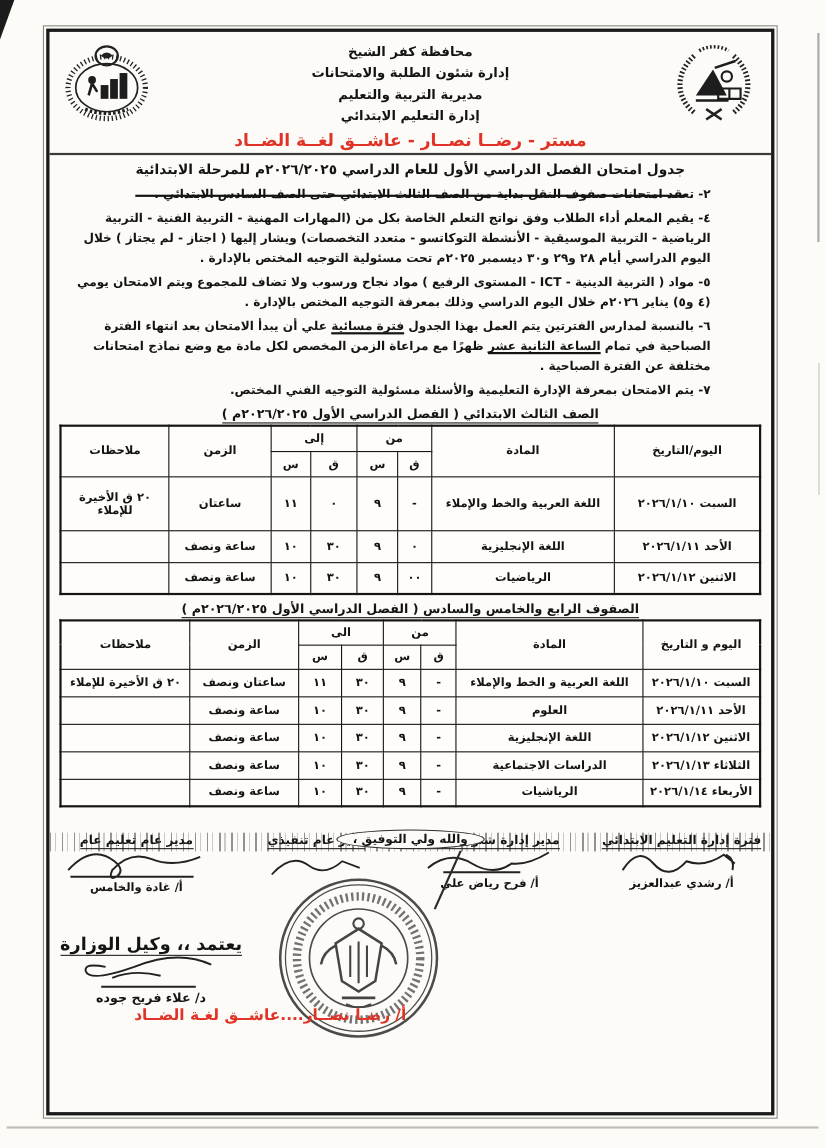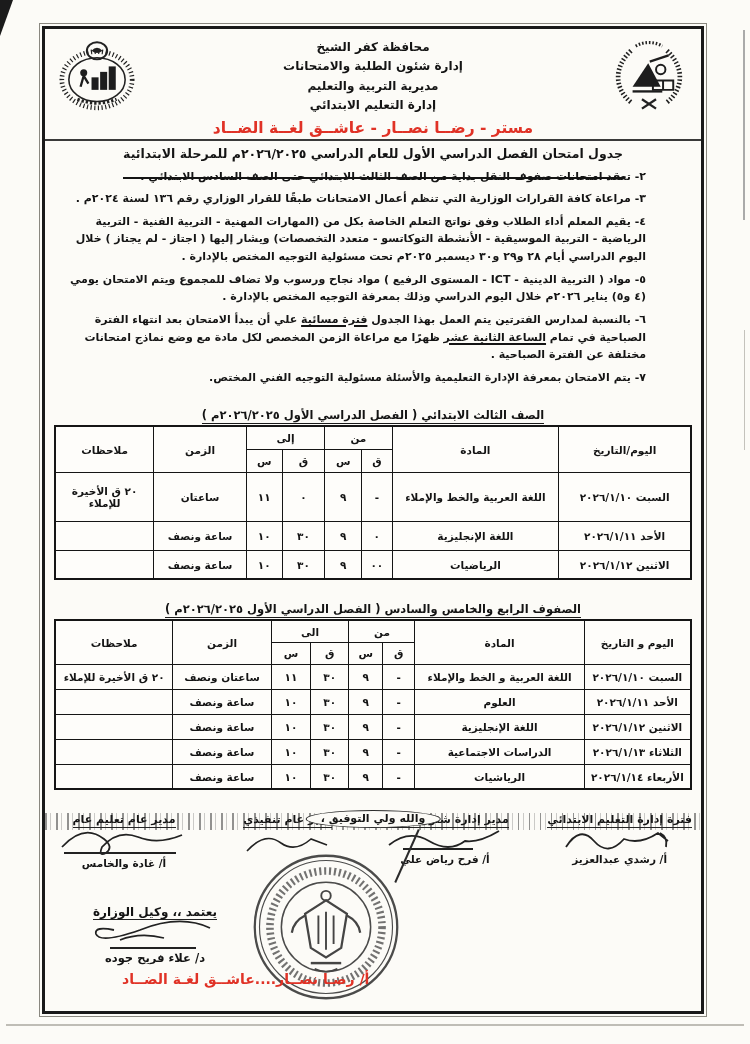--- a/index.html
+++ b/index.html
@@ -34,21 +34,21 @@
   .doc-title span{border-bottom:2.2px solid #141414;padding-bottom:16px;}
 
   
   .instructions{font-size:11px;line-height:1.62;margin:4px 2px 2px 6px;}
   .instr-item{margin-bottom:4.5px;}
   .instr-item.indent{padding-right:44px;}
   .instr-intro{margin-left:8px;}
   .instr-item u{text-decoration-thickness:1.5px;text-underline-offset:2px;}
 
   
-  .tbl-caption{text-align:center;font-size:11.5px;margin:22px 0 3px;}
+  .tbl-caption{text-align:center;font-size:11.5px;margin:5px 0 3px;}
   .tbl-caption span{border-bottom:1.8px solid #1a1a1a;padding-bottom:1px;}
   table.exam{width:100%;border-collapse:collapse;table-layout:fixed;
     font-size:10.5px;border:2.6px solid #151515;background:#fefdfa;}
   table.exam th,table.exam td{border:1.7px solid #151515;text-align:center;
     vertical-align:middle;padding:1px 2px;font-weight:bold;overflow:hidden;}
   table.t1 thead tr{height:23px;}
   table.t1 tbody tr{height:29px;}
   table.t1 tbody tr:first-child{height:49px;}
   table.t2 thead tr{height:22px;}
   table.t2 tbody tr{height:25px;}
@@ -61,21 +61,21 @@
     background:#fcfbf7;border:1.6px solid #2d2d2d;border-radius:50%;
     padding:1px 14px 2px;font-size:11px;white-space:nowrap;}
   .arrow-line{position:absolute;left:352px;top:14px;width:2px;height:58px;background:#2b2b2b;transform:rotate(24deg);}
   .sigs{display:flex;justify-content:space-between;margin-top:23px;}
   .sig-block{text-align:center;}
   .sig-block .sig-title{font-size:11px;white-space:nowrap;}
   .sig-block .sig-title span{border-bottom:1.6px solid #222;padding-bottom:1px;}
   .sig-block .sig-name{font-size:10.5px;margin-top:-4px;white-space:nowrap;}
   .squiggle{display:block;margin:1px auto -2px;}
   .approve{position:absolute;right:472px;top:92px;text-align:center;}
-  .approve .sig-title{font-size:12px;white-space:nowrap;}
+  .approve .sig-title{font-size:16px;white-space:nowrap;}
   .approve .sig-title span{border-bottom:1.6px solid #222;}
   .approve .sig-name{font-size:11.5px;margin-top:-3px;white-space:nowrap;}
   .stamp{position:absolute;left:196px;top:38px;opacity:.88;}
   .red-credit{position:absolute;left:68px;top:158px;color:#e03226;font-size:14px;letter-spacing:.5px;white-space:nowrap;}
 </style>
 </head>
 <body>
 
 <div class="paper">
   <div class="wedge-tl"></div>
@@ -120,21 +120,20 @@
         </svg>
       </div>
     </div>
 
     <div class="red-name">مستر - رضــا نصــار - عاشــق لغــة الضــاد</div>
     <div class="rule"></div>
     <div class="doc-title"><span>جدول امتحان الفصل الدراسي الأول للعام الدراسي ٢٠٢٦/٢٠٢٥م للمرحلة الابتدائية</span></div>
 
     <div class="instructions" id="instructions">
         <div class="instr-item indent"><span>٢- تعقد امتحانات صفوف النقل بداية من الصف الثالث الابتدائي حتى الصف السادس الابتدائي .</span></div>
-        <div class="instr-item indent"><span>٣- مراعاة كافة القرارات الوزارية التي تنظم أعمال الامتحانات طبقًا للقرار الوزاري رقم ١٣٦ لسنة ٢٠٢٤م .</span></div>
         <div class="instr-item indent"><span>٤- يقيم المعلم أداء الطلاب وفق نواتج التعلم الخاصة بكل من (المهارات المهنية - التربية الفنية - التربية الرياضية - التربية الموسيقية - الأنشطة التوكاتسو - متعدد التخصصات) ويشار إليها ( اجتاز - لم يجتاز ) خلال اليوم الدراسي أيام ٢٨ و٢٩ و٣٠ ديسمبر ٢٠٢٥م تحت مسئولية التوجيه المختص بالإدارة .</span></div>
         <div class="instr-item indent"><span>٥- مواد ( التربية الدينية - ICT - المستوى الرفيع ) مواد نجاح ورسوب ولا تضاف للمجموع ويتم الامتحان يومي (٤ و٥) يناير ٢٠٢٦م خلال اليوم الدراسي وذلك بمعرفة التوجيه المختص بالإدارة .</span></div>
         <div class="instr-item indent"><span>٦- بالنسبة لمدارس الفترتين يتم العمل بهذا الجدول <u>فترة مسائية</u> علي أن يبدأ الامتحان بعد انتهاء الفترة الصباحية في تمام <u>الساعة الثانية عشر</u> ظهرًا مع مراعاة الزمن المخصص لكل مادة مع وضع نماذج امتحانات مختلفة عن الفترة الصباحية .</span></div>
         <div class="instr-item indent"><span>٧- يتم الامتحان بمعرفة الإدارة التعليمية والأسئلة مسئولية التوجيه الفني المختص.</span></div>
       </div>
 
     <div class="tbl-caption"><span>الصف الثالث الابتدائي ( الفصل الدراسي الأول ٢٠٢٦/٢٠٢٥م )</span></div>
     <div id="table1">
         <table class="exam t1">
           <colgroup>

